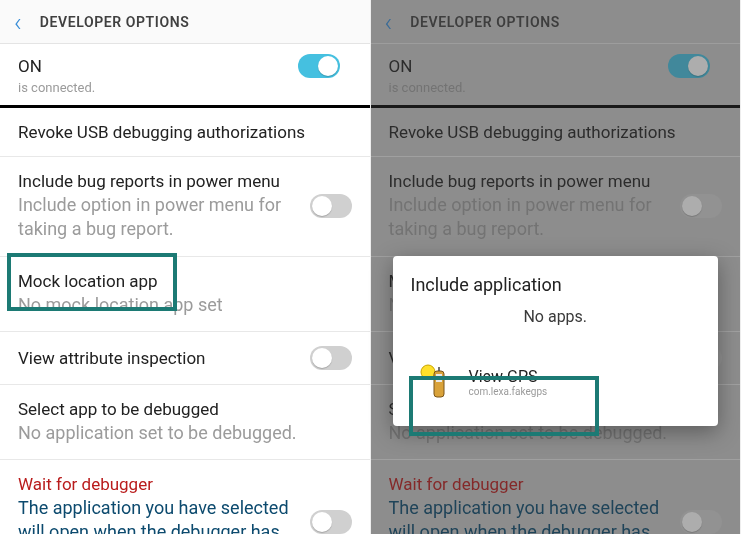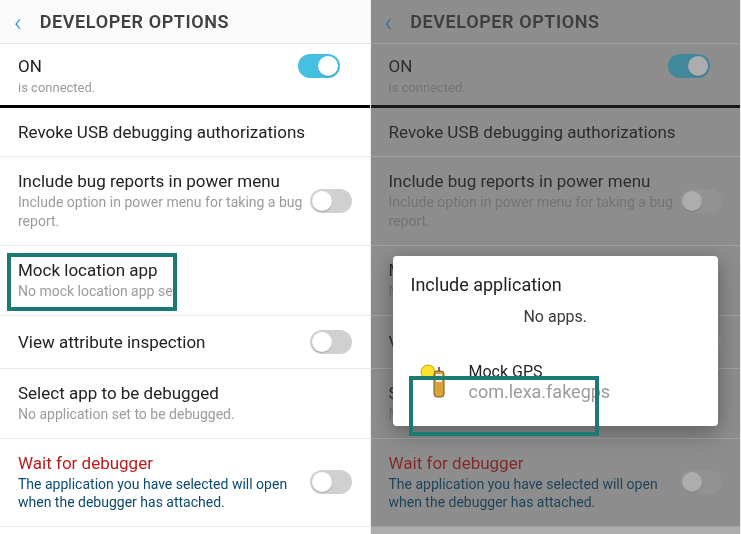--- a/index.html
+++ b/index.html
@@ -31,21 +31,21 @@
     background:#fafafa;
   }
   .back {
     color: #3a8ed8;
     font-size: 26px;
     font-weight: 300;
     margin-right: 18px;
     line-height: 1;
   }
   .title {
-    font-size: 18px;
+    font-size: 14px;
     font-weight: 600;
     letter-spacing: 0.6px;
     color: #404040;
   }
   .scroll-area { background:#fff; }
   .on-row {
     display:flex;
     align-items:center;
     justify-content:space-between;
     padding: 10px 30px 2px 18px;
@@ -63,21 +63,21 @@
     border-bottom: 1px solid #e8e8e8;
     display:flex;
     align-items:center;
   }
   .item .labels { flex:1; }
   .item .pri {
     font-size: 17px;
     color: #222;
   }
   .item .sec {
-    font-size: 14px;
+    font-size: 18px;
     color: #9b9b9b;
     margin-top:2px;
     line-height:1.35;
   }
   .item.disabled .pri { color:#b91c1c; }
   .item.disabled .sec { color:#0c4a6e; }
 
   .toggle {
     width: 42px; height: 24px;
     border-radius: 12px;
@@ -136,21 +136,21 @@
     padding: 6px 4px;
   }
   .app-icon {
     width:40px; height:40px;
     border-radius:6px;
     display:flex;
     align-items:center;
     justify-content:center;
   }
   .app-name { font-size:16px; color:#222; }
-  .app-pkg  { font-size:18px; color:#9b9b9b; }
+  .app-pkg  { font-size:10px; color:#9b9b9b; }
 </style>
 </head>
 <body>
 
 <div class="pane">
   <div class="header">
     <span class="back">‹</span>
     <span class="title">DEVELOPER OPTIONS</span>
   </div>
   <div class="scroll-area">
@@ -266,20 +266,20 @@
     <div class="app-row">
       <span class="app-icon">
         <svg viewBox="0 0 40 40" width="40" height="40">
           <circle cx="13" cy="10" r="7" fill="#ffe02a" stroke="#c9a400"></circle>
           <rect x="19" y="9" width="10" height="26" rx="3" fill="#d9a23a" stroke="#7a5418"></rect>
           <rect x="21" y="12" width="6" height="8" fill="#e8e8e8"></rect>
           <line x1="24" y1="5" x2="24" y2="9" stroke="#444" stroke-width="1.5"></line>
         </svg>
       </span>
       <div>
-        <div class="app-name">Mock GPS</div>
+        <div class="app-name">View GPS</div>
         <div class="app-pkg">com.lexa.fakegps</div>
       </div>
     </div>
   </div>
 
   <div class="hl" style="left:38px; top:376px; width:190px; height:60px;"></div>
 </div>
 
 </body></html>

